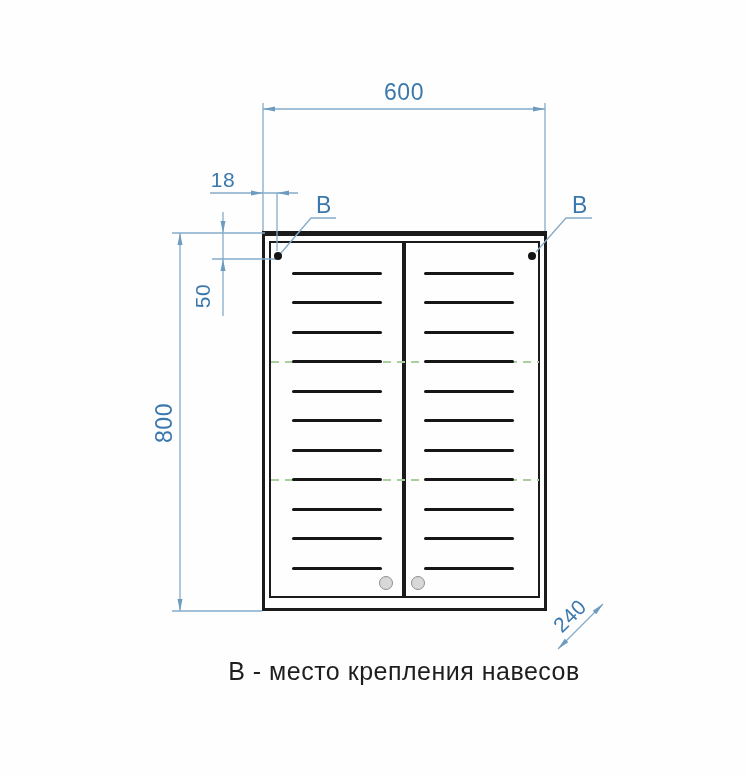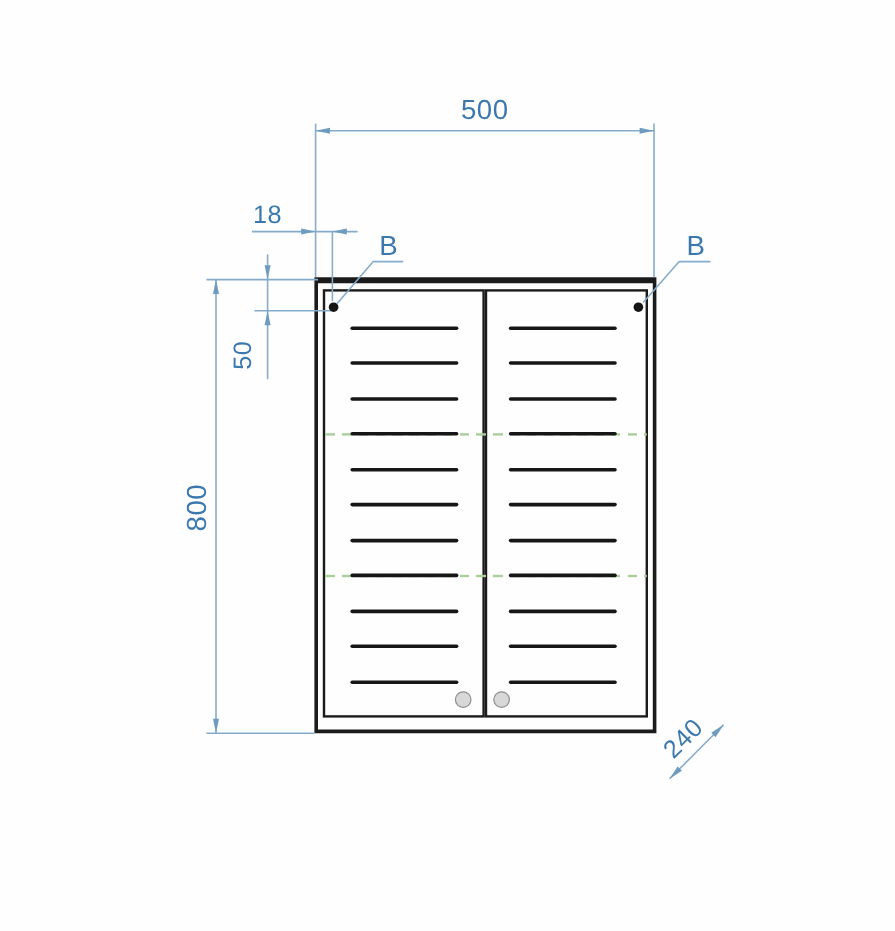--- a/index.html
+++ b/index.html
@@ -127,22 +127,23 @@
       <div class="slat" style="left: 424px; top: 537px;"></div>
       <div class="slat" style="left: 424px; top: 566.5px;"></div>
     </div>
 
   <div class="mount-dot" style="left:274px;top:252px;"></div>
   <div class="mount-dot" style="left:528px;top:252px;"></div>
 
   <div class="handle" style="left:379px;top:576px;"></div>
   <div class="handle" style="left:411px;top:576px;"></div>
 
-  <div class="lbl" style="left:404px;top:92px;">500</div>
+  <div class="lbl" style="left:404px;top:92px;">600</div>
   <div class="lbl small" style="left:223px;top:180px;">18</div>
   <div class="lbl small rot90" style="left:203px;top:296px;">50</div>
   <div class="lbl rot90" style="left:164px;top:423px;">800</div>
   <div class="lbl rot45" style="left:570px;top:616px;">240</div>
   <div class="lbl" style="left:324px;top:205px;">В</div>
   <div class="lbl" style="left:580px;top:205px;">В</div>
 
+  <div class="caption">В - место крепления навесов</div>
 
 </div>
 
 </body></html>

